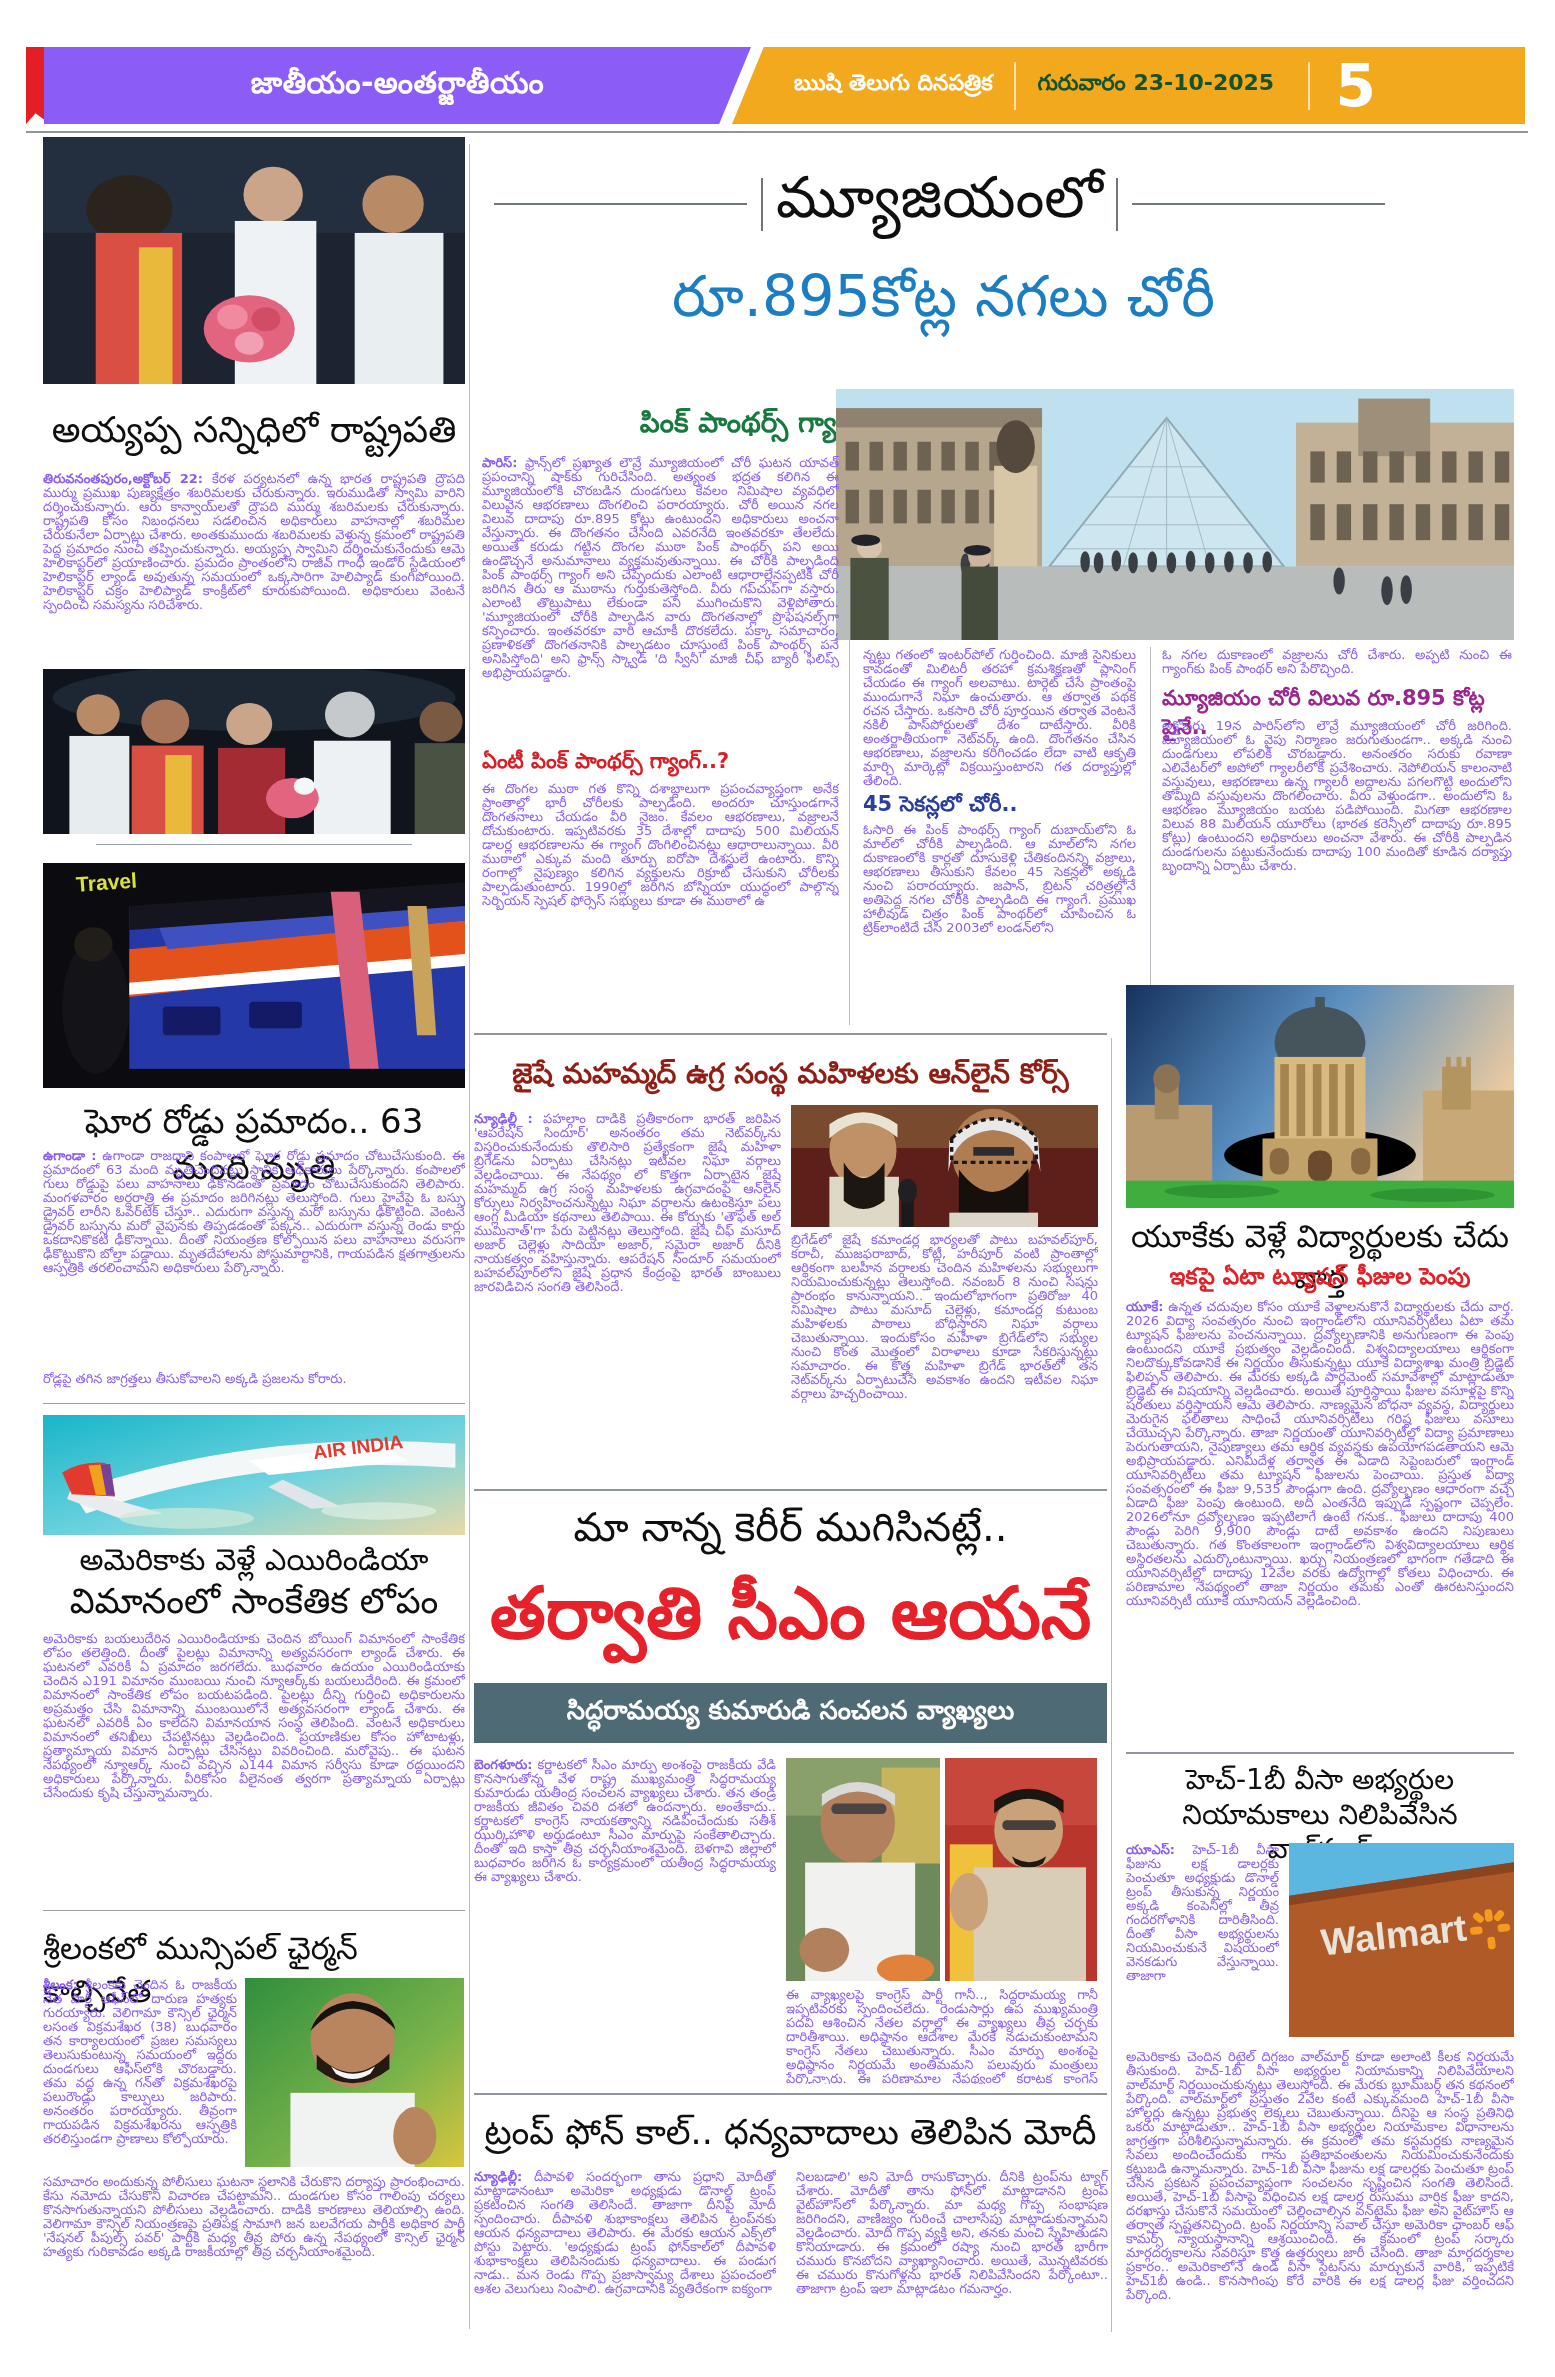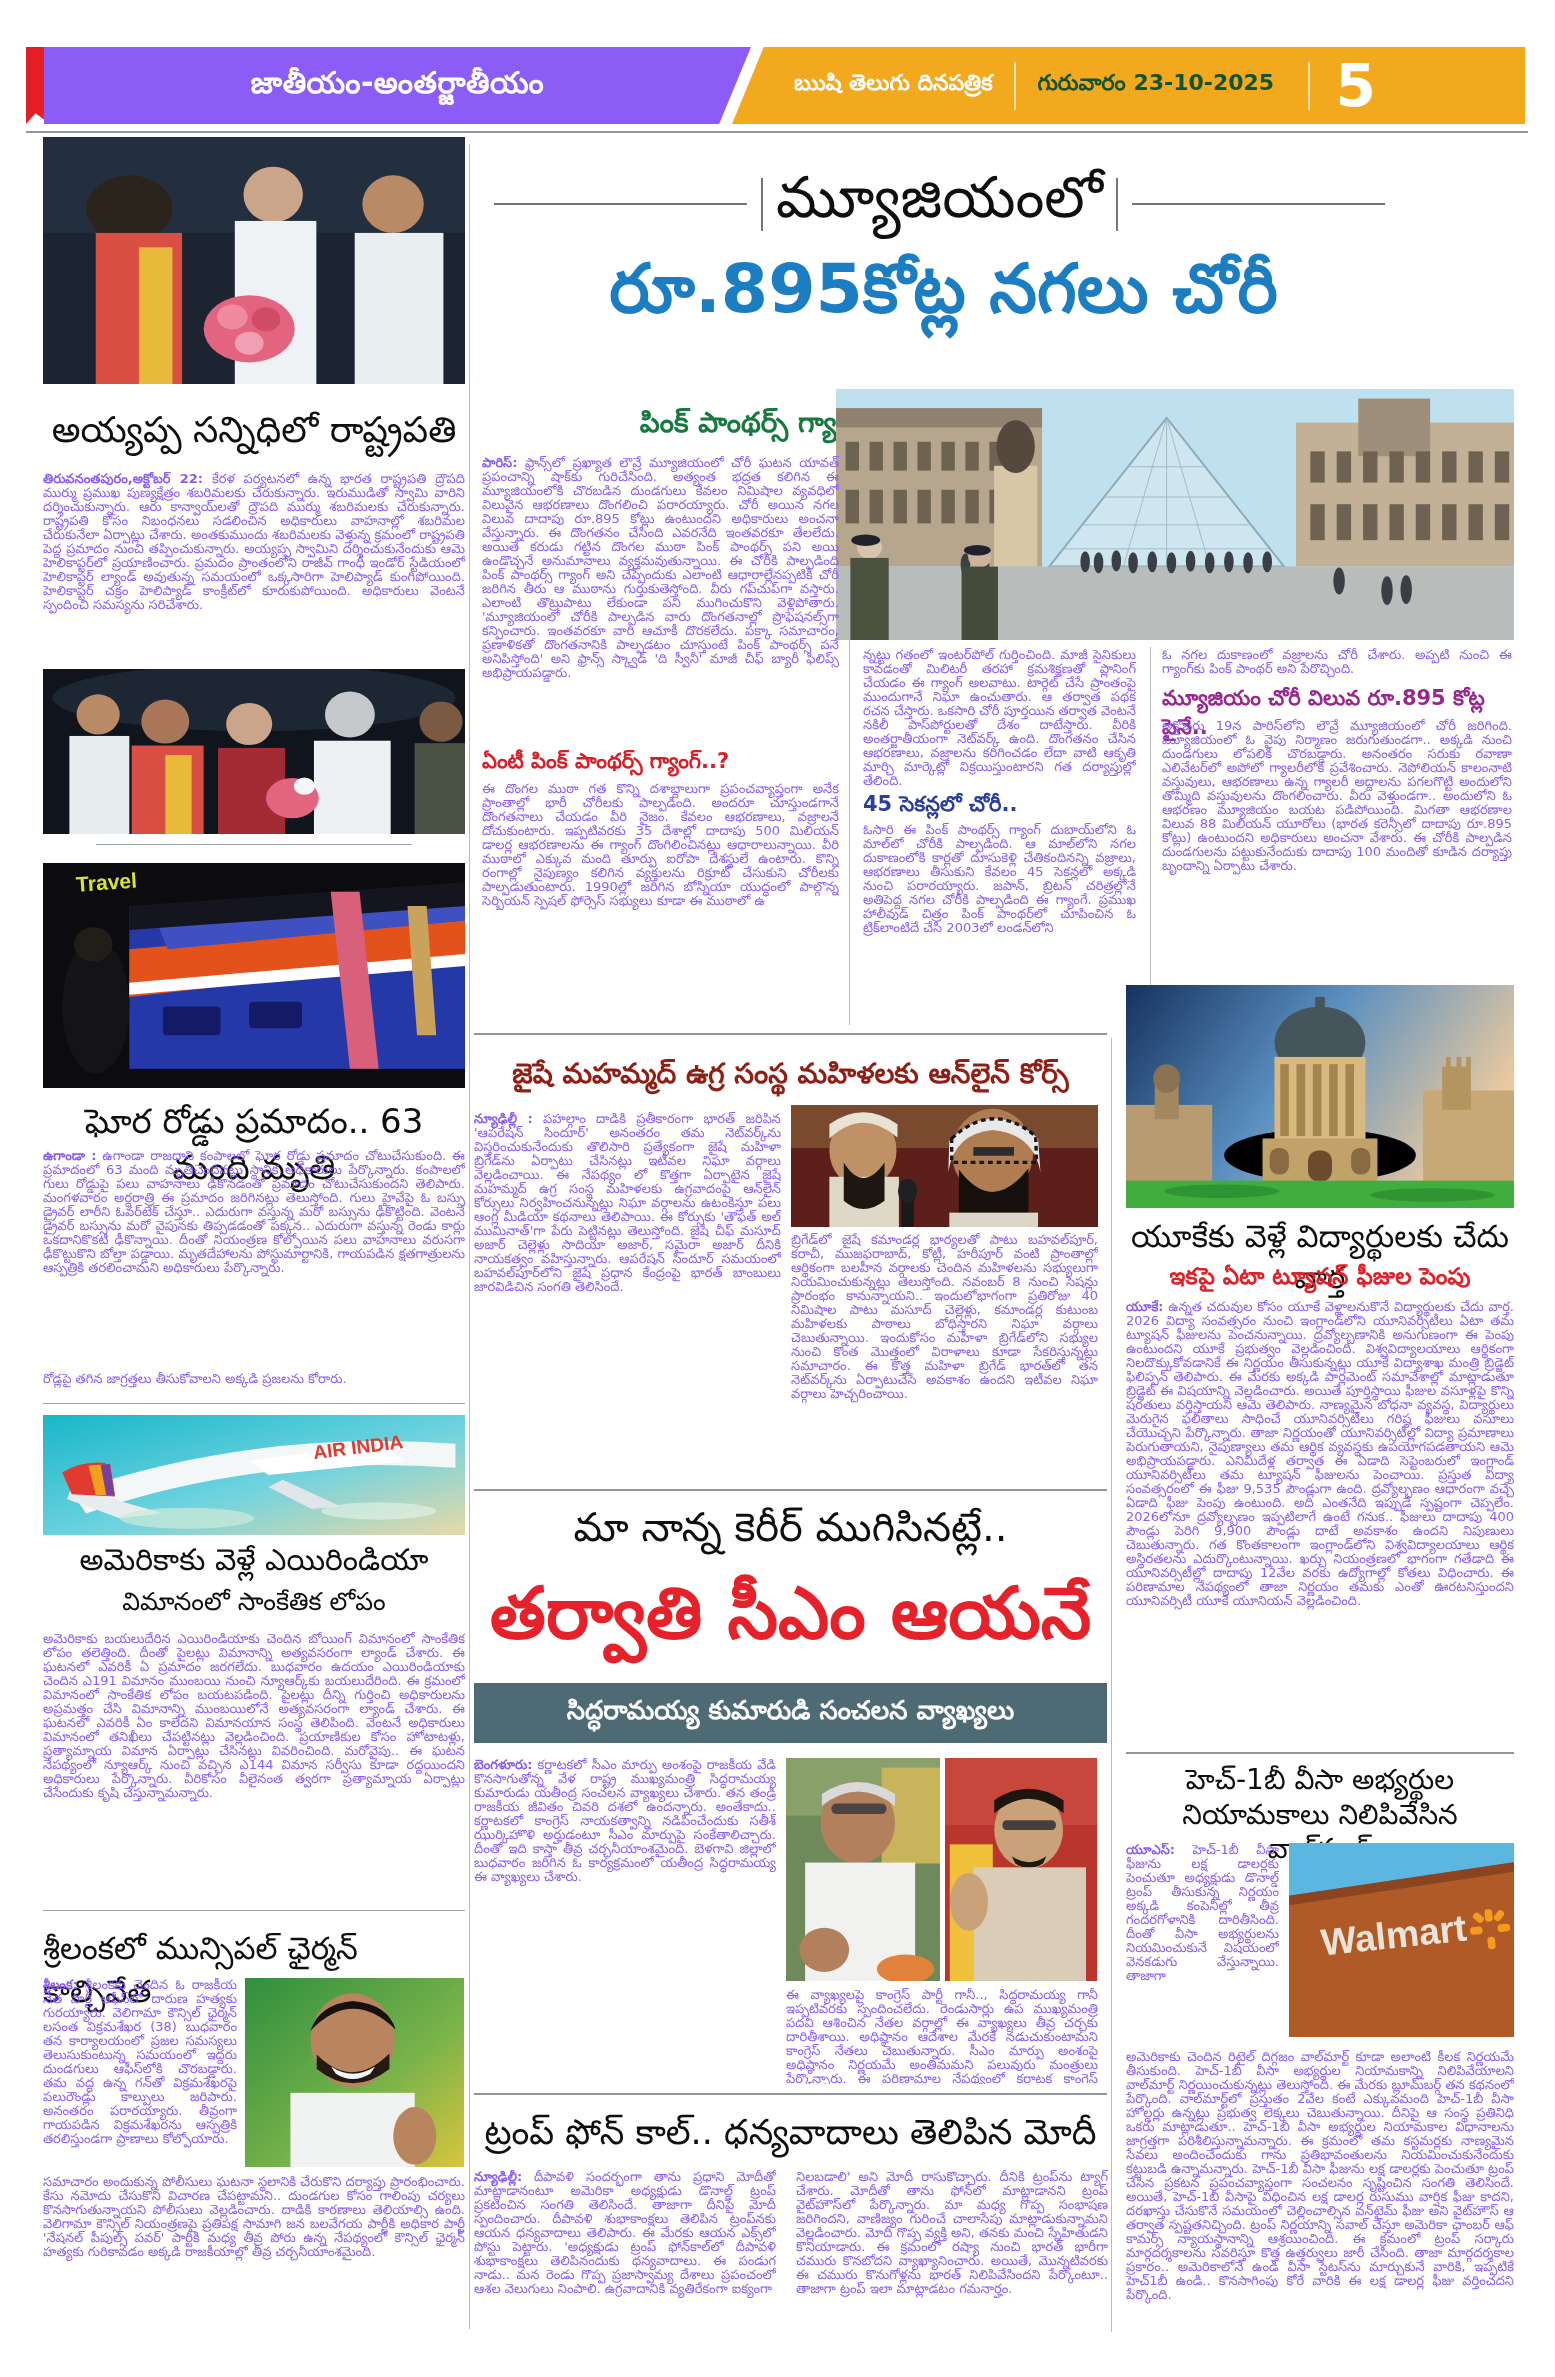--- a/index.html
+++ b/index.html
@@ -134,21 +134,21 @@
       <path d="M120 103 L140 102 L150 168 L132 167 Z" fill="#7a3f98"></path>
       <path d="M430 95 L700 60 L760 96 L470 125 Z" fill="#ffffff"></path>
       <text x="565" y="92" fill="#e23a2e" font-size="40" font-weight="bold" transform="rotate(-7 565 92)">AIR INDIA</text>
       <path d="M500 135 L620 190 L560 196 L470 150 Z" fill="#dfe5e8"></path>
       <ellipse cx="300" cy="215" rx="140" ry="22" fill="#cfe9d8" opacity="0.7"></ellipse>
       <ellipse cx="700" cy="200" rx="120" ry="18" fill="#e6f3ea" opacity="0.6"></ellipse>
     </svg>
   </div>
 
   <div class="abs hl center" style="left:43px;top:1542px;width:422px;height:37px;font-size:30px;line-height:36px;">అమెరికాకు వెళ్లే ఎయిరిండియా</div>
-  <div class="abs hl center" style="left:43px;top:1581px;width:422px;height:43px;font-size:25px;line-height:41px;">విమానంలో సాంకేతిక లోపం</div>
+  <div class="abs hl center" style="left:43px;top:1581px;width:422px;height:43px;font-size:35px;line-height:41px;">విమానంలో సాంకేతిక లోపం</div>
 
   <div class="abs body-text" style="left:43px;top:1632px;width:422px;height:261px;">అమెరికాకు బయలుదేరిన ఎయిరిండియాకు చెందిన బోయింగ్ విమానంలో సాంకేతిక లోపం తలెత్తింది. దీంతో పైలట్లు విమానాన్ని అత్యవసరంగా ల్యాండ్ చేశారు. ఈ ఘటనలో ఎవరికీ ఏ ప్రమాదం జరగలేదు. బుధవారం ఉదయం ఎయిరిండియాకు చెందిన ఎ191 విమానం ముంబయి నుంచి న్యూఆర్క్‌కు బయలుదేరింది. ఈ క్రమంలో విమానంలో సాంకేతిక లోపం బయటపడింది. పైలట్లు దీన్ని గుర్తించి అధికారులను అప్రమత్తం చేసి విమానాన్ని ముంబయిలోనే అత్యవసరంగా ల్యాండ్ చేశారు. ఈ ఘటనలో ఎవరికీ ఏం కాలేదని విమానయాన సంస్థ తెలిపింది. వెంటనే అధికారులు విమానంలో తనిఖీలు చేపట్టినట్లు వెల్లడించింది. ప్రయాణికుల కోసం హోటాటళ్లు, ప్రత్యామ్నాయ విమాన ఏర్పాట్లు చేసినట్లు వివరించింది. మరోవైపు.. ఈ ఘటన నేపథ్యంలో న్యూఆర్క్ నుంచి వచ్చిన ఎ144 విమాన సర్వీసు కూడా రద్దయిందని అధికారులు పేర్కొన్నారు. వీరికోసం వీలైనంత త్వరగా ప్రత్యామ్నాయ ఏర్పాట్లు చేసేందుకు కృషి చేస్తున్నామన్నారు.</div>
   <div class="rule-h" style="left:43px;top:1910px;width:422px;height:1.4px;background:#9aa0a7;"></div>
 
   <div class="abs hl" style="left:43px;top:1927px;width:422px;height:46px;font-size:31px;line-height:43px;">శ్రీలంకలో మున్సిపల్ ఛైర్మన్ కాల్చివేత</div>
 
   <div class="abs" style="left:245px;top:1978px;width:219px;height:189px;">
     <svg width="219" height="189" viewBox="0 0 458 395" preserveAspectRatio="none">
       <defs>
         <linearGradient id="slbg" x1="0" y1="0" x2="1" y2="1">
@@ -174,21 +174,21 @@
   </div>
   <div class="abs body-text" style="left:43px;top:2175px;width:422px;height:158px;">సమాచారం అందుకున్న పోలీసులు ఘటనా స్థలానికి చేరుకొని దర్యాప్తు ప్రారంభించారు. కేసు నమోదు చేసుకొని విచారణ చేపట్టామని.. దుండగుల కోసం గాలింపు చర్యలు కొనసాగుతున్నాయని పోలీసులు వెల్లడించారు. దాడికి కారణాలు తెలియాల్సి ఉంది. వెలిగామా కౌన్సిల్ నియంత్రణపై ప్రతిపక్ష సామాగి జన బలవేగయ పార్టీకి అధికార పార్టీ 'నేషనల్ పీపుల్స్ పవర్' పార్టీకి మధ్య తీవ్ర పోరు ఉన్న నేపథ్యంలో కౌన్సిల్ ఛైర్మన్ హత్యకు గురికావడం అక్కడి రాజకీయాల్లో తీవ్ర చర్చనీయాంశమైంది.</div>
 
   <div class="abs" style="left:494px;top:168px;width:891px;height:72px;display:flex;align-items:center;gap:13.4px;">
     <div class="kicker-line"></div>
     <div class="kicker-tick"></div>
     <div class="hl" style="font-size:57px;white-space:nowrap;">మ్యూజియంలో</div>
     <div class="kicker-tick"></div>
     <div class="kicker-line"></div>
   </div>
-  <div class="abs center" style="left:474px;top:231px;width:939px;height:120px;font-size:68px;font-weight:bold;color:#1b7dc2;line-height:115px;white-space:nowrap;">రూ.895కోట్ల నగలు చోరీ</div>
+  <div class="abs center" style="left:474px;top:239px;width:939px;height:120px;font-size:57px;font-weight:normal;color:#1b7dc2;line-height:115px;white-space:nowrap;">రూ.895కోట్ల నగలు చోరీ</div>
 
   <div class="abs center" style="left:482px;top:404px;width:637px;height:41px;font-size:28px;font-weight:bold;color:#167a3e;line-height:38px;">పింక్ పాంథర్స్ గ్యాంగ్ పనేనా?</div>
 
   <div class="abs" style="left:836px;top:389px;width:678px;height:251px;">
     <svg width="678" height="251" viewBox="0 0 1415 523" preserveAspectRatio="none">
       <rect width="1415" height="523" fill="#bfe0ee"></rect>
       <rect x="0" y="40" width="430" height="330" fill="#b7a68e"></rect>
       <rect x="0" y="40" width="430" height="40" fill="#8f8270"></rect>
       <rect x="960" y="70" width="455" height="300" fill="#c2b197"></rect>
       <rect x="1090" y="20" width="150" height="120" fill="#9d8f79"></rect>

